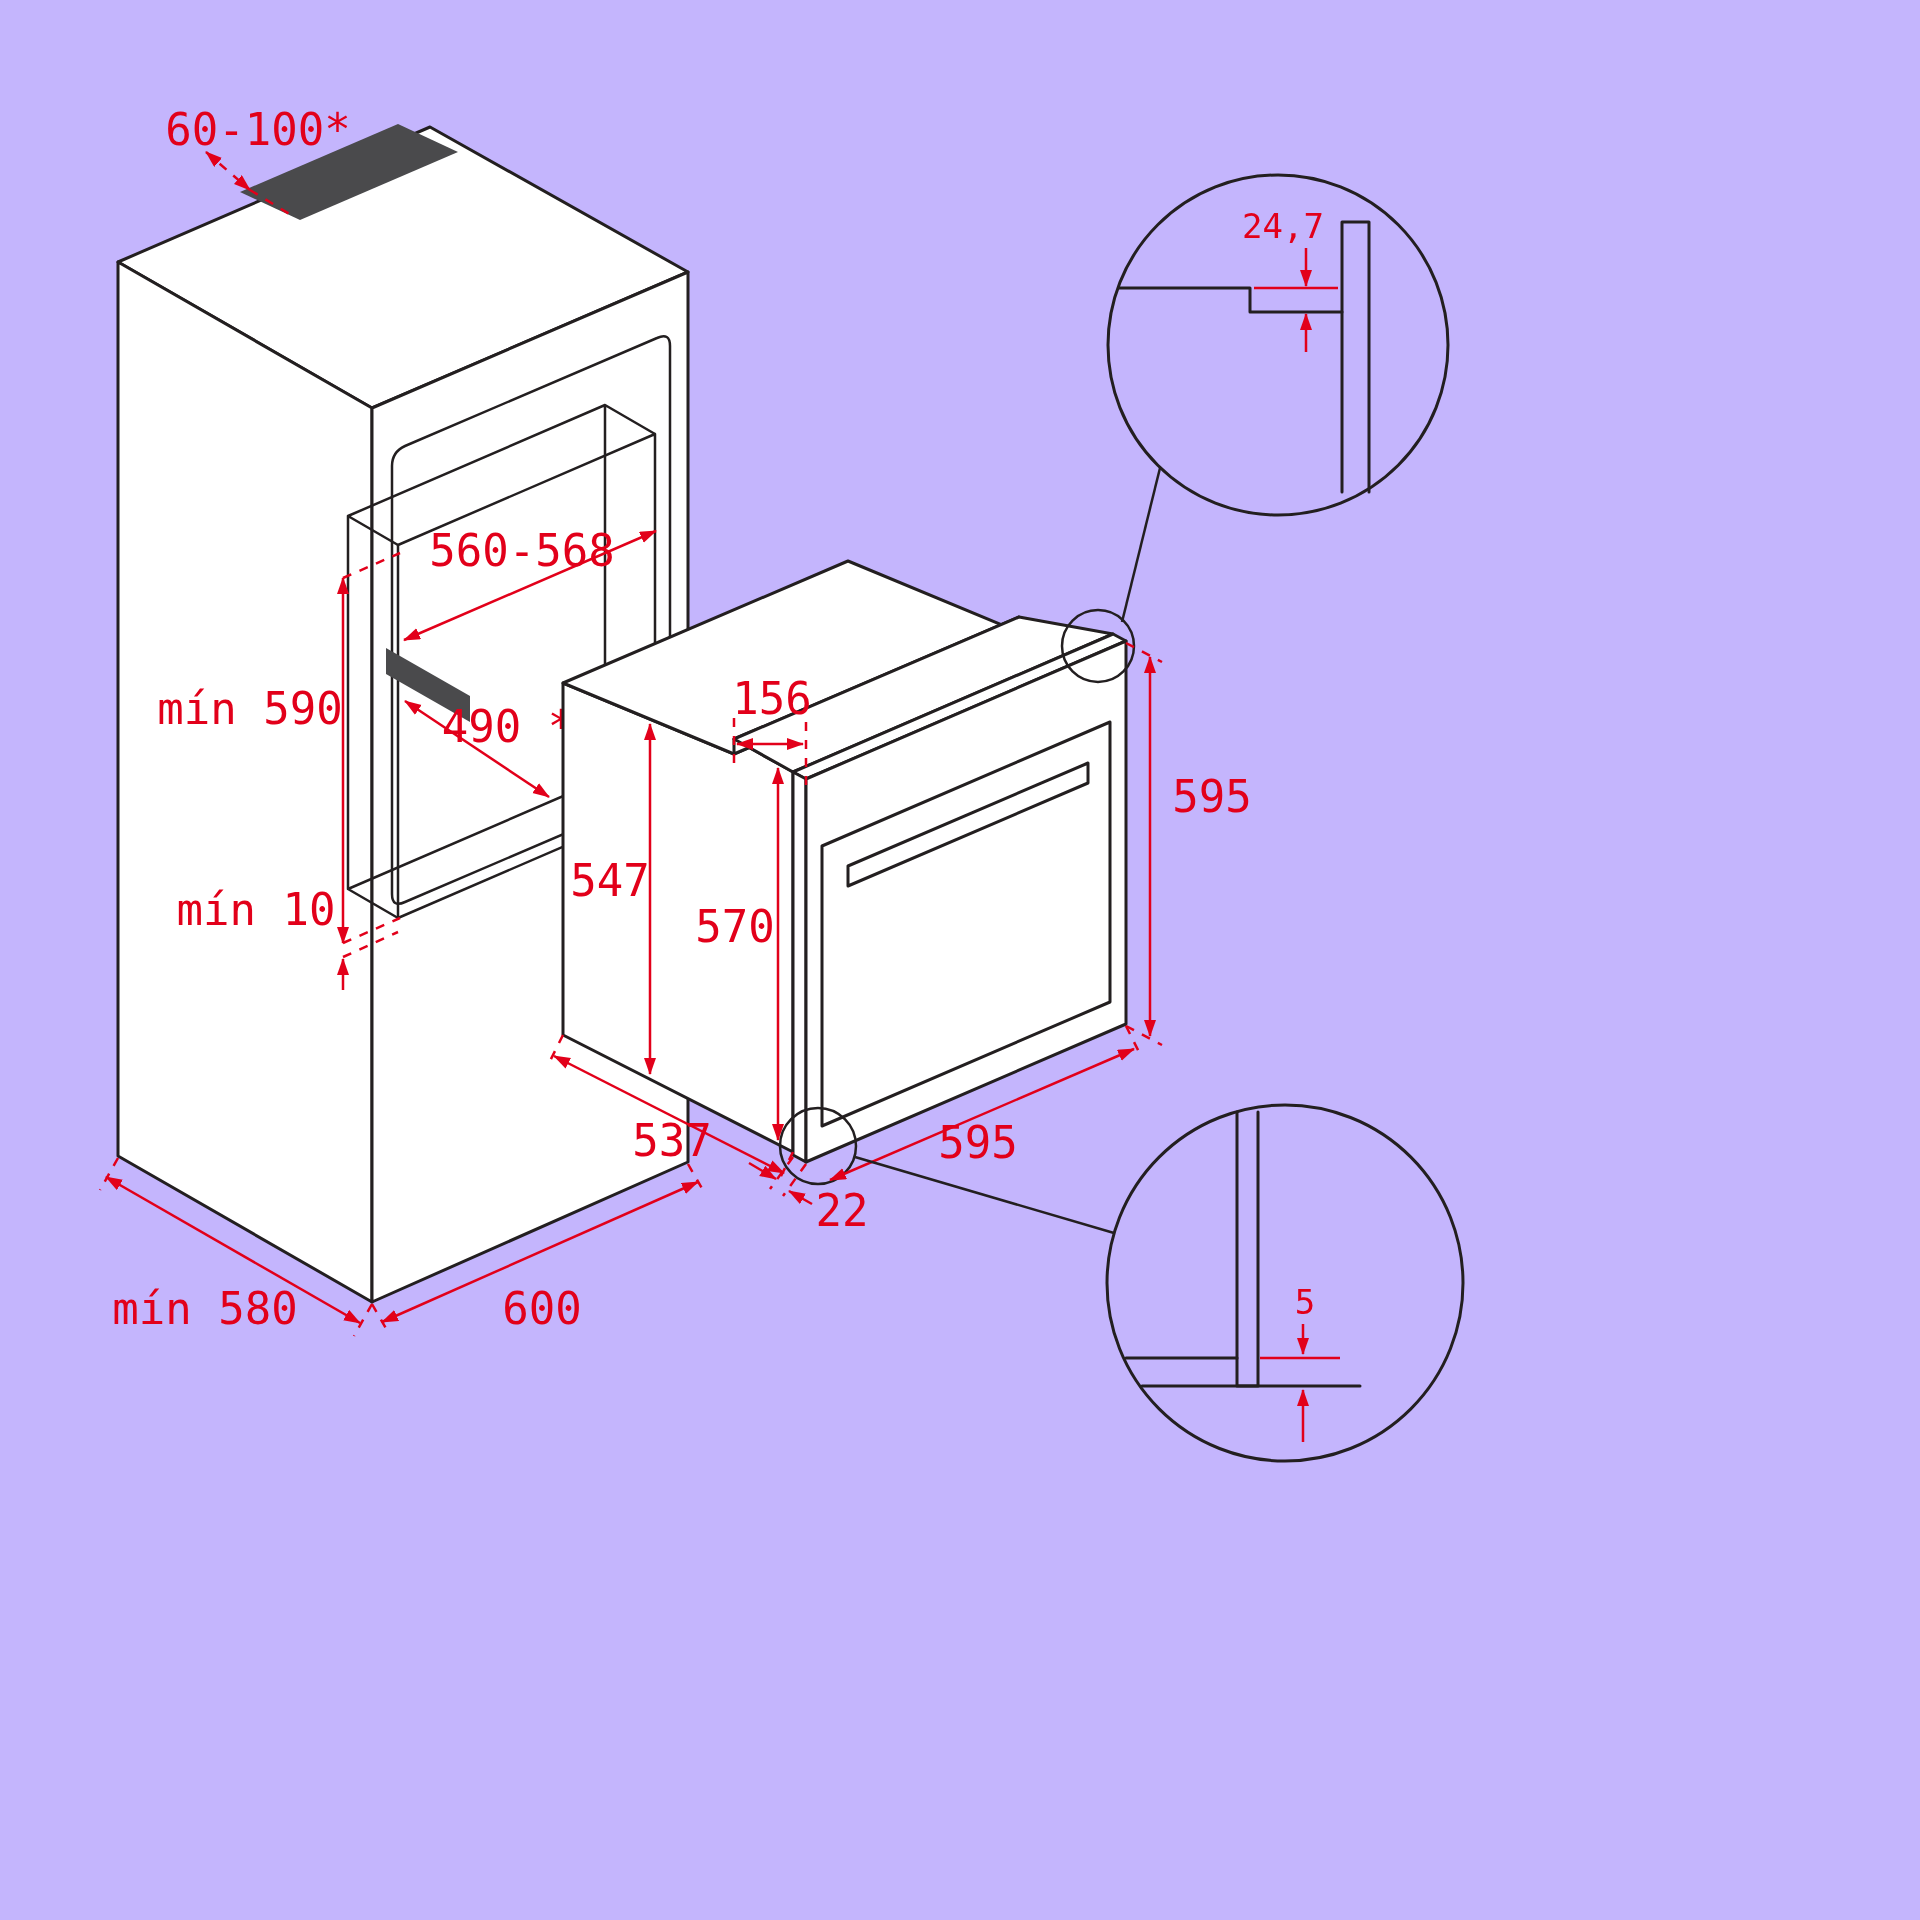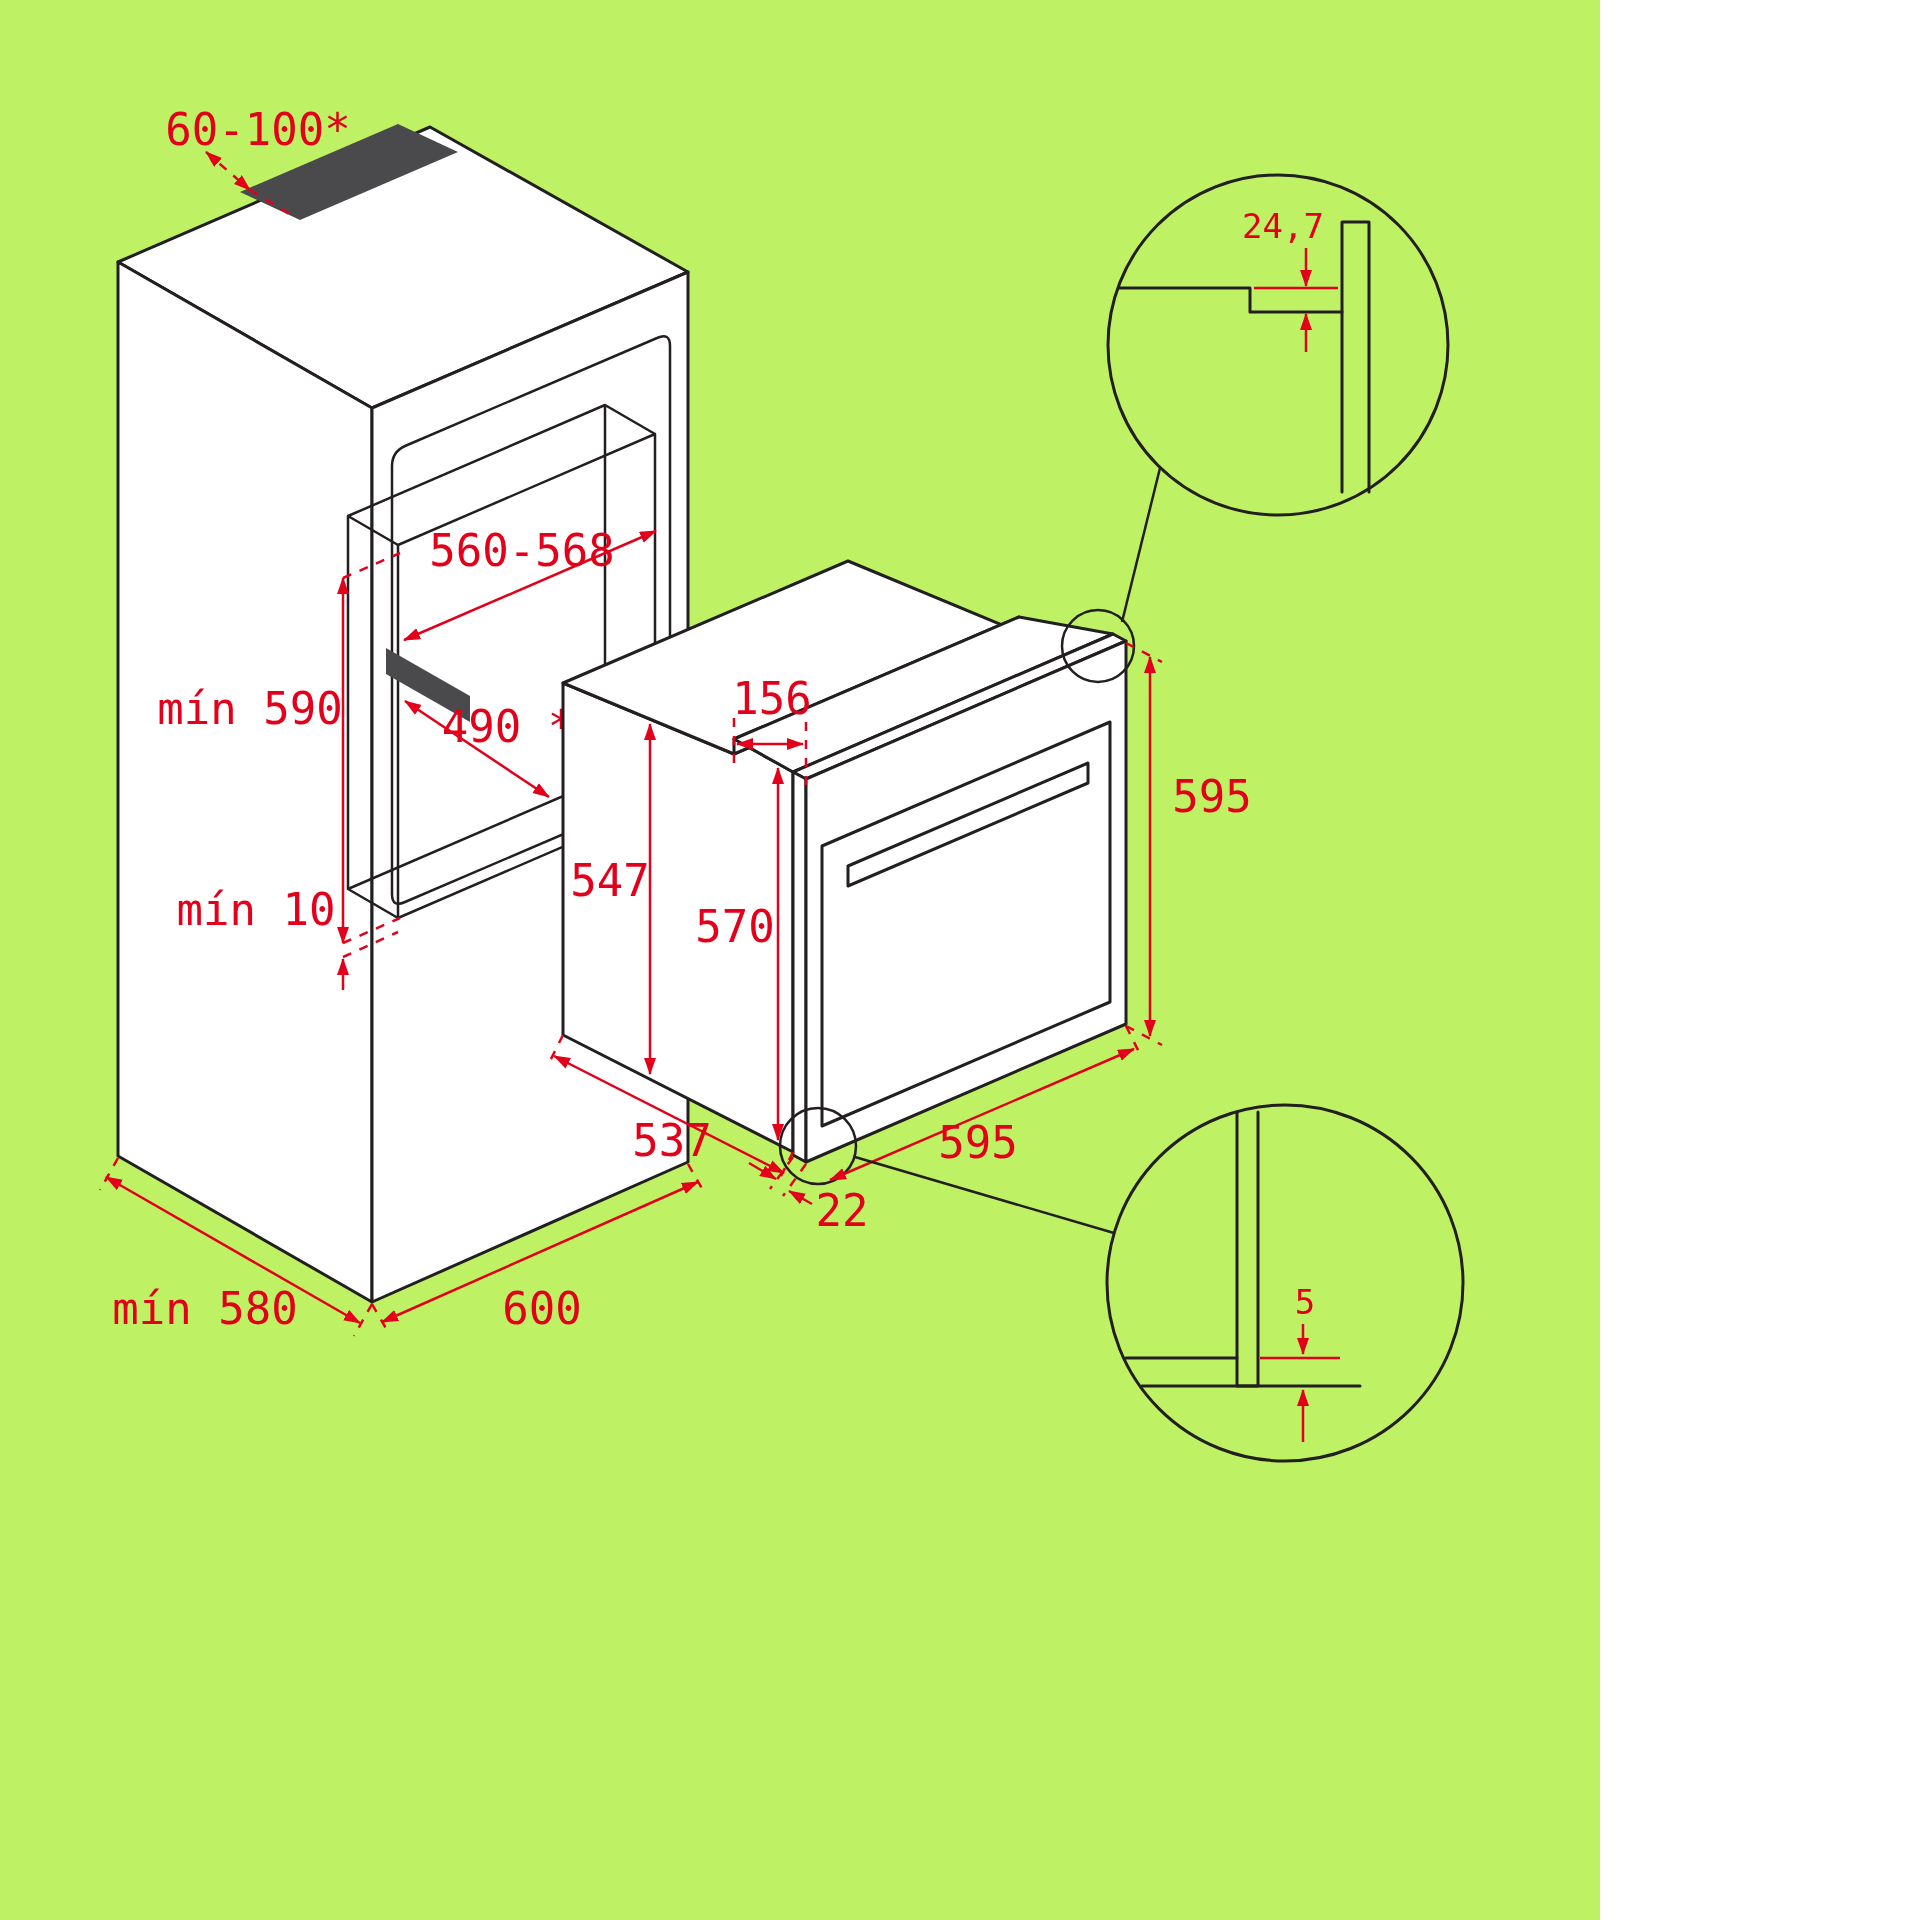--- a/index.html
+++ b/index.html
@@ -1,16 +1,16 @@
 <!DOCTYPE html>
 <html><head>
 <meta charset="utf-8">
 <style>
   html,body{margin:0;padding:0;background:#ffffff;}
-  .stage{width:1600px;height:1920px;background:#bef264;}
+  .stage{width:1920px;height:1920px;background:#c4b5fd;}
   svg{display:block;}
   .k  {stroke:#231f20;fill:none;stroke-width:3;stroke-linejoin:round;stroke-linecap:round;}
   .kf {stroke:#231f20;fill:#ffffff;stroke-width:3;stroke-linejoin:round;}
   .k2 {stroke:#231f20;fill:none;stroke-width:2.5;stroke-linejoin:round;}
   .dk {fill:#4a4a4c;stroke:none;}
   .r  {stroke:#e2001a;fill:none;stroke-width:2.5;stroke-linecap:butt;}
   .rd {stroke:#e2001a;fill:none;stroke-width:2.5;stroke-dasharray:9 9;}
   .t  {font-family:"DejaVu Sans Mono","Liberation Mono",monospace;fill:#e2001a;font-size:44px;text-anchor:middle;}
   .ts {font-size:34px;}
 </style>

